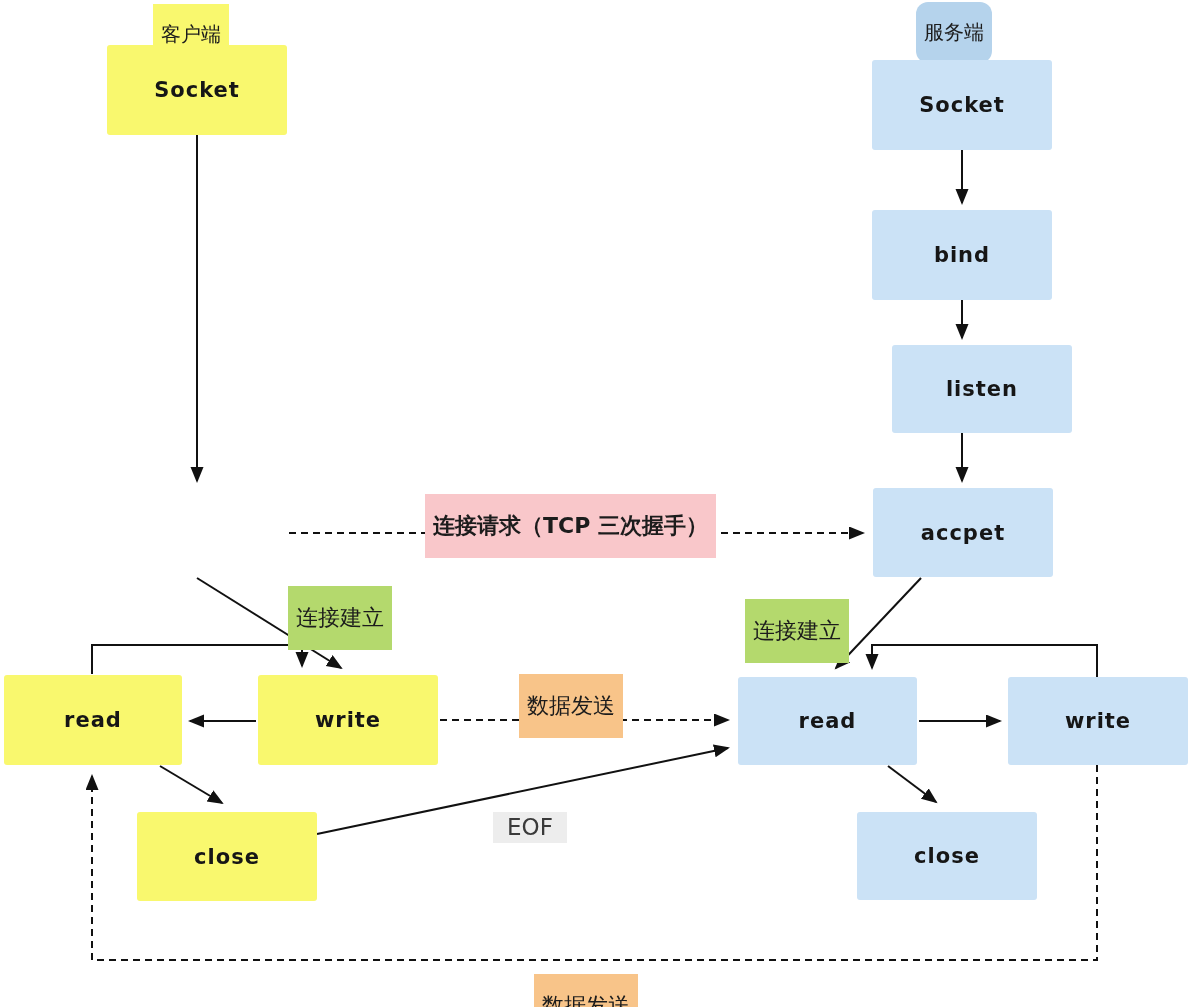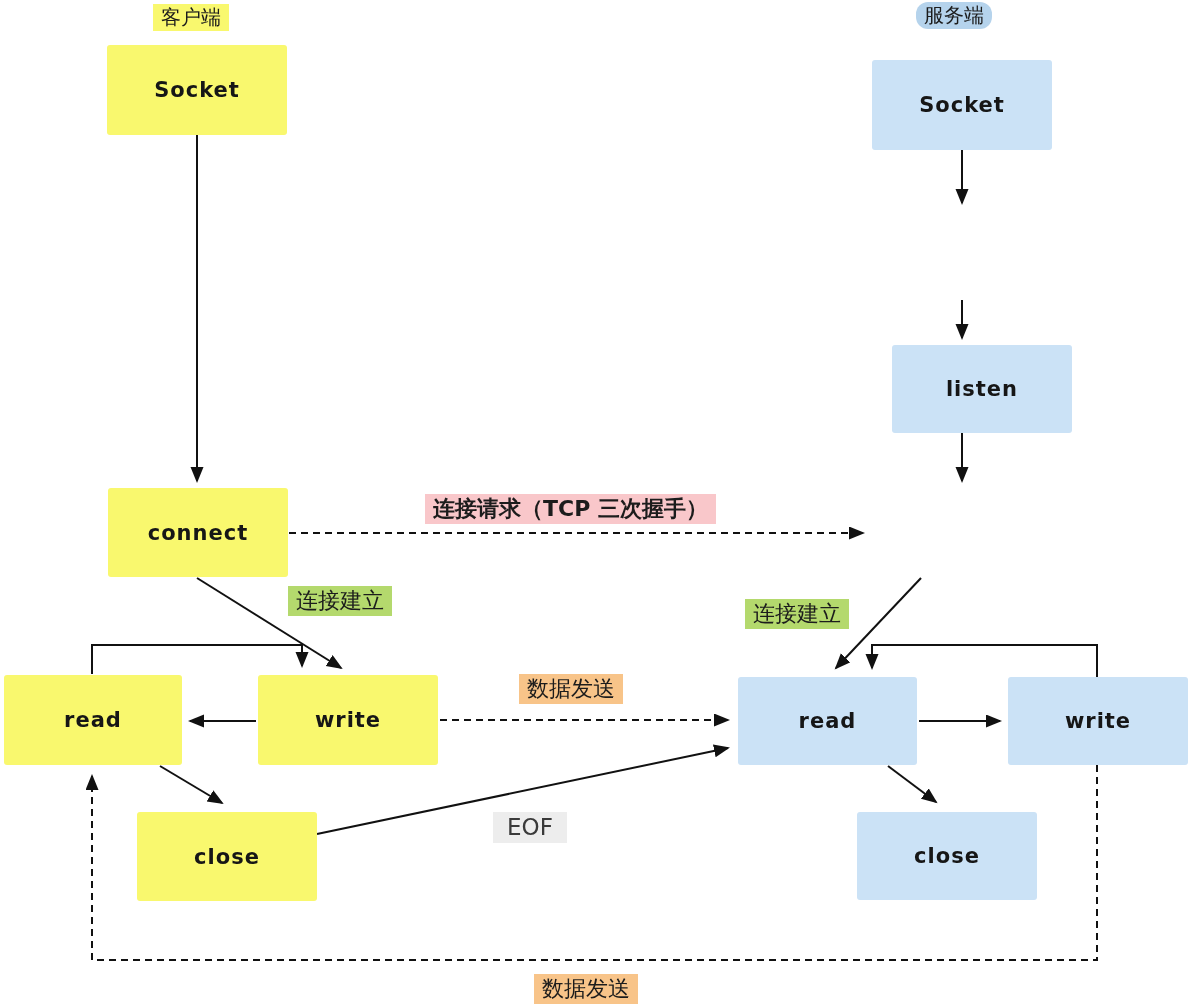--- a/index.html
+++ b/index.html
@@ -36,21 +36,21 @@
   }
   .node.yellow { background: #f9f86e; }
   .node.blue   { background: #cbe2f6; }
 
   .anno {
     position: absolute;
     font-family: "DejaVu Sans", sans-serif;
     font-size: 22px;
     line-height: 1.25;
     color: #1c1c1c;
-    padding: 1px 8px;
+    padding: 18px 8px;
     white-space: nowrap;
   }
   .anno.yellow { background: #f9f86e; }
   .anno.blue   { background: #b5d3ec; border-radius: 12px; }
   .anno.pink   { background: #f9c7ca; }
   .anno.green  { background: #b4d96d; }
   .anno.orange { background: #f8c489; }
   .anno.gray   { background: #ededed; color: #3a3a3a; padding: 1px 14px; }
 
   
@@ -107,27 +107,28 @@
       <path d="M289,533 L863,533" stroke-dasharray="7 5" marker-end="url(#arrow)"></path>
       <path d="M440,720 L728,720" stroke-dasharray="7 5" marker-end="url(#arrow)"></path>
       <polyline points="1097,765 1097,960 92,960 92,776" stroke-dasharray="7 5" marker-end="url(#arrow)"></polyline>
     </g>
   </svg>
 
   <div class="anno yellow" id="client-title">客户端</div>
   <div class="anno blue" id="server-title">服务端</div>
 
   <div class="node yellow" id="client-socket">Socket</div>
-  <div class="node yellow" id="client-connect">connect</div>
   <div class="node yellow" id="client-read">read</div>
   <div class="node yellow" id="client-write">write</div>
   <div class="node yellow" id="client-close">close</div>
 
   <div class="node blue" id="server-socket">Socket</div>
+  <div class="node blue" id="server-bind">bind</div>
   <div class="node blue" id="server-listen">listen</div>
+  <div class="node blue" id="server-accept">accpet</div>
   <div class="node blue" id="server-read">read</div>
   <div class="node blue" id="server-write">write</div>
   <div class="node blue" id="server-close">close</div>
 
   <div class="anno pink" id="connection-request">连接请求（TCP 三次握手）</div>
   <div class="anno green" id="conn-est-left">连接建立</div>
   <div class="anno green" id="conn-est-right">连接建立</div>
   <div class="anno orange" id="data-send-mid">数据发送</div>
   <div class="anno gray" id="eof-label">EOF</div>
   <div class="anno orange" id="data-send-bottom">数据发送</div>

